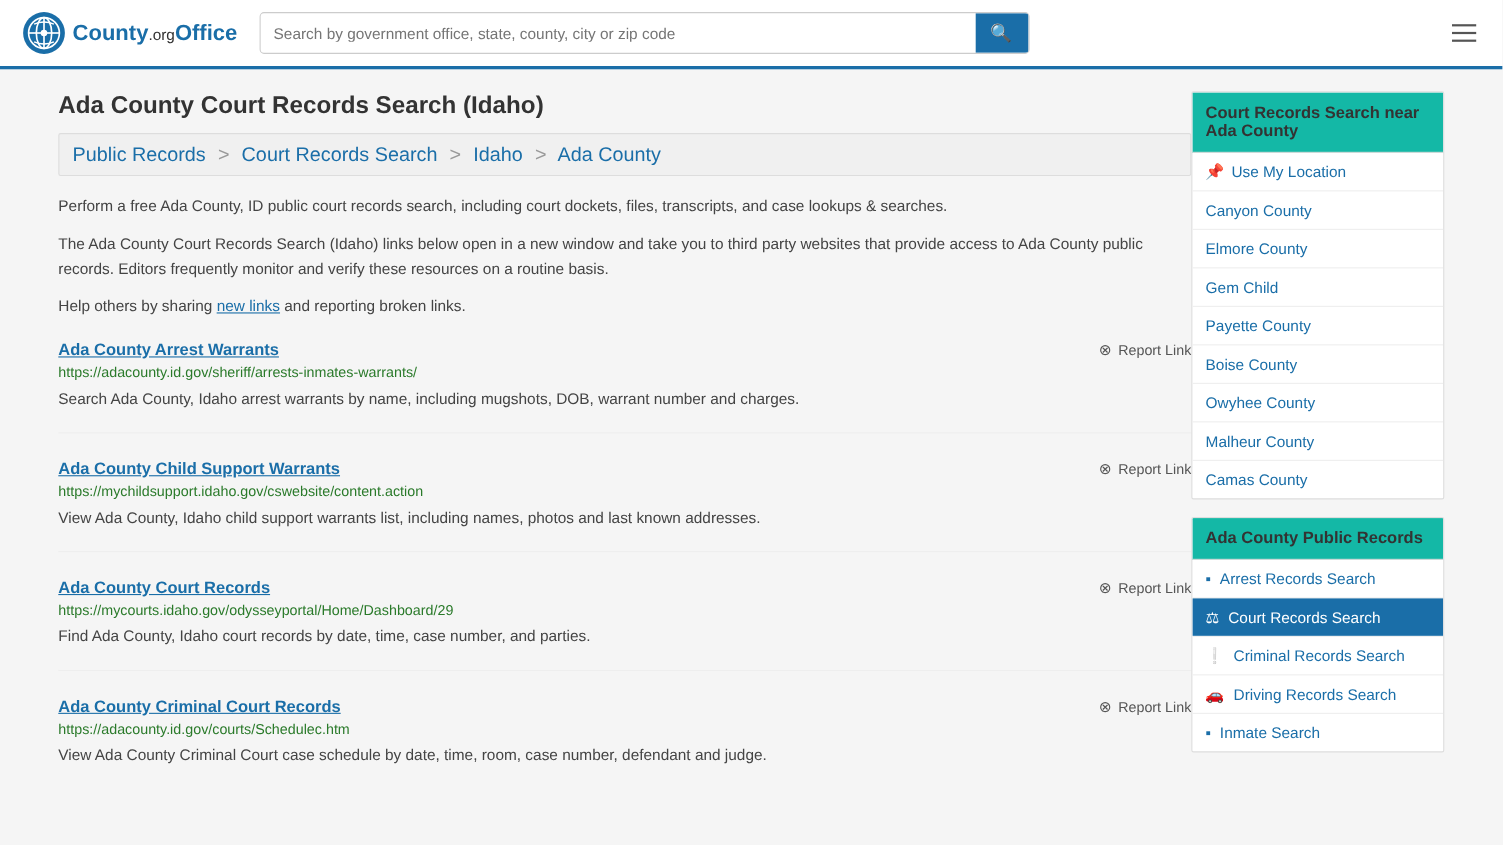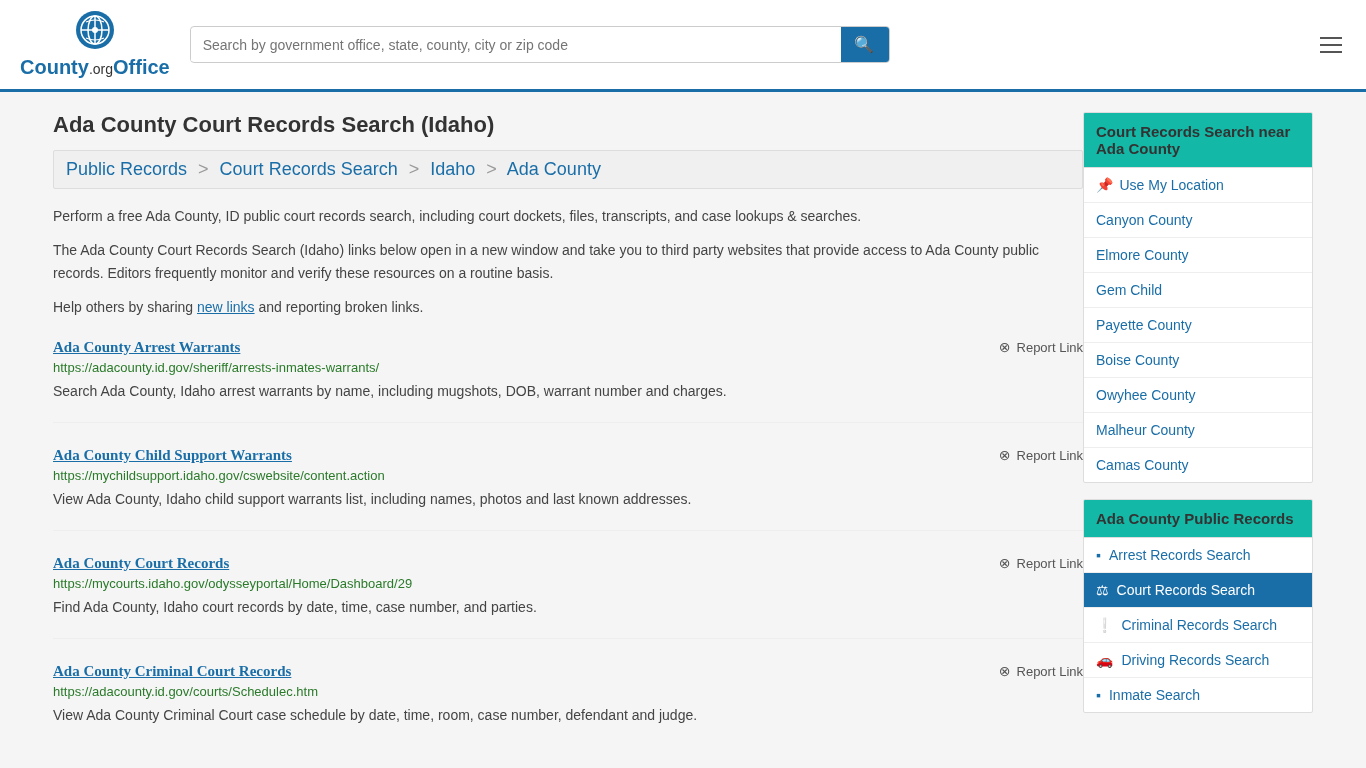--- a/index.html
+++ b/index.html
@@ -12,21 +12,20 @@
       padding: 10px 20px;
       display: flex;
       align-items: center;
       gap: 20px;
     }
     .logo-area {
       display: flex;
       align-items: center;
       gap: 6px;
       text-decoration: none;
-      flex-direction: column;
     }
     .logo-icon {
       width: 40px;
       height: 40px;
     }
     .logo-text {
       font-size: 20px;
       font-weight: bold;
       color: #1a6ea8;
     }
@@ -138,21 +137,20 @@
       justify-content: space-between;
       align-items: center;
       margin-bottom: 4px;
     }
     .result-title {
       font-size: 15px;
       font-weight: bold;
       color: #1a6ea8;
       text-decoration: underline;
       cursor: pointer;
-      font-family: Liberation Serif, serif;
     }
     .report-link {
       display: flex;
       align-items: center;
       gap: 6px;
       font-size: 13px;
       color: #555;
       cursor: pointer;
       white-space: nowrap;
     }

